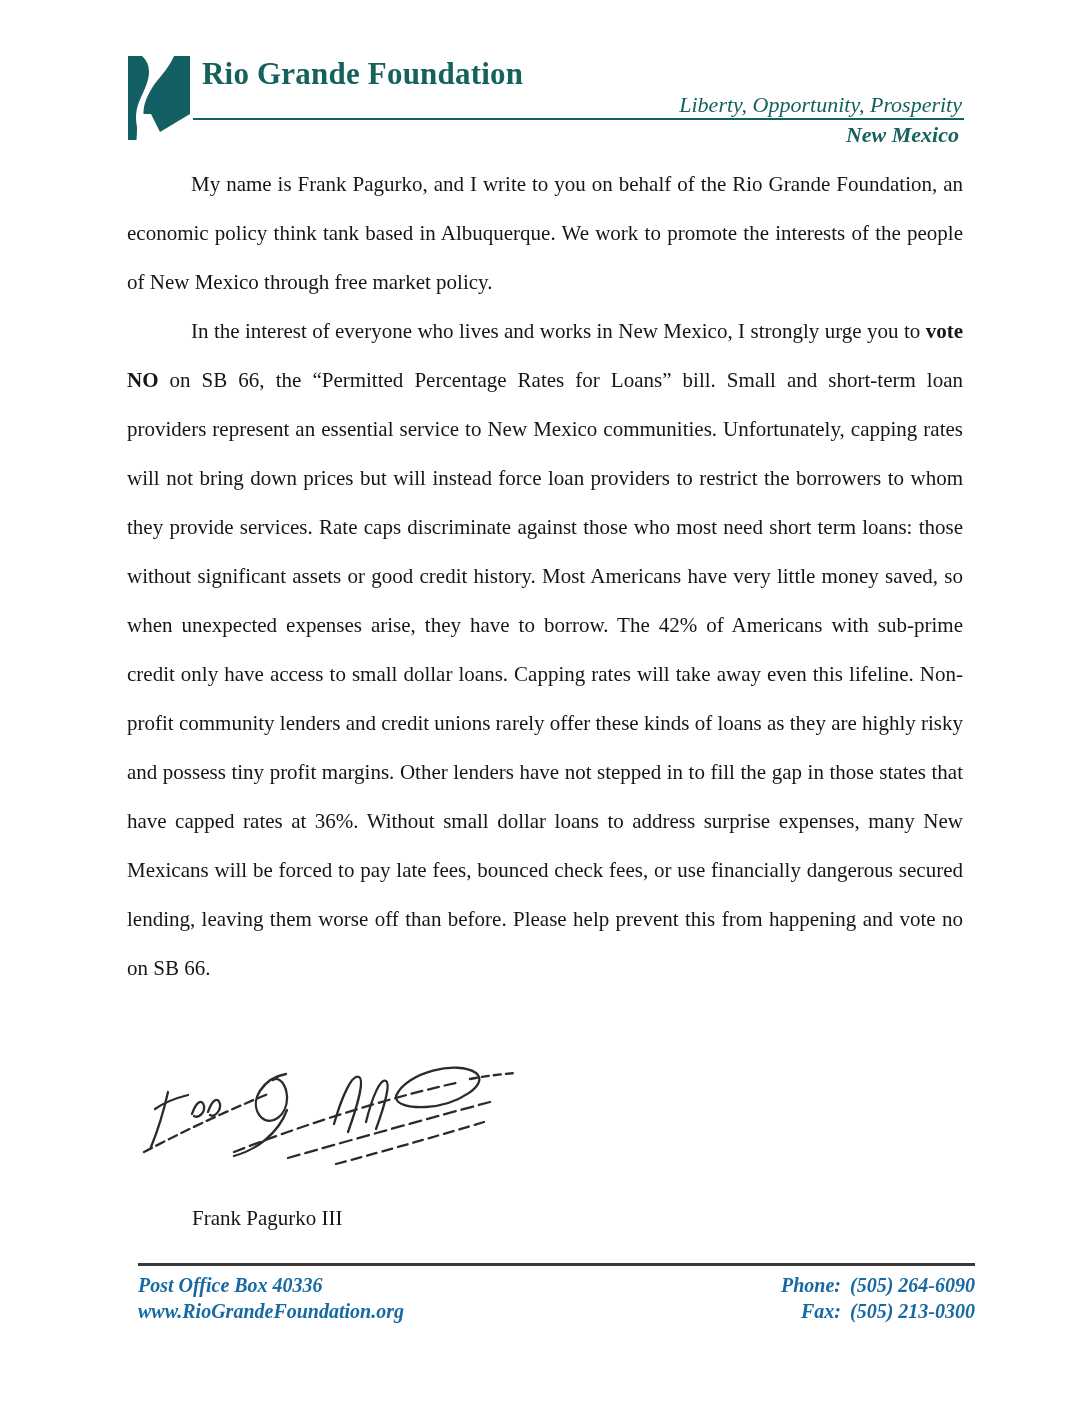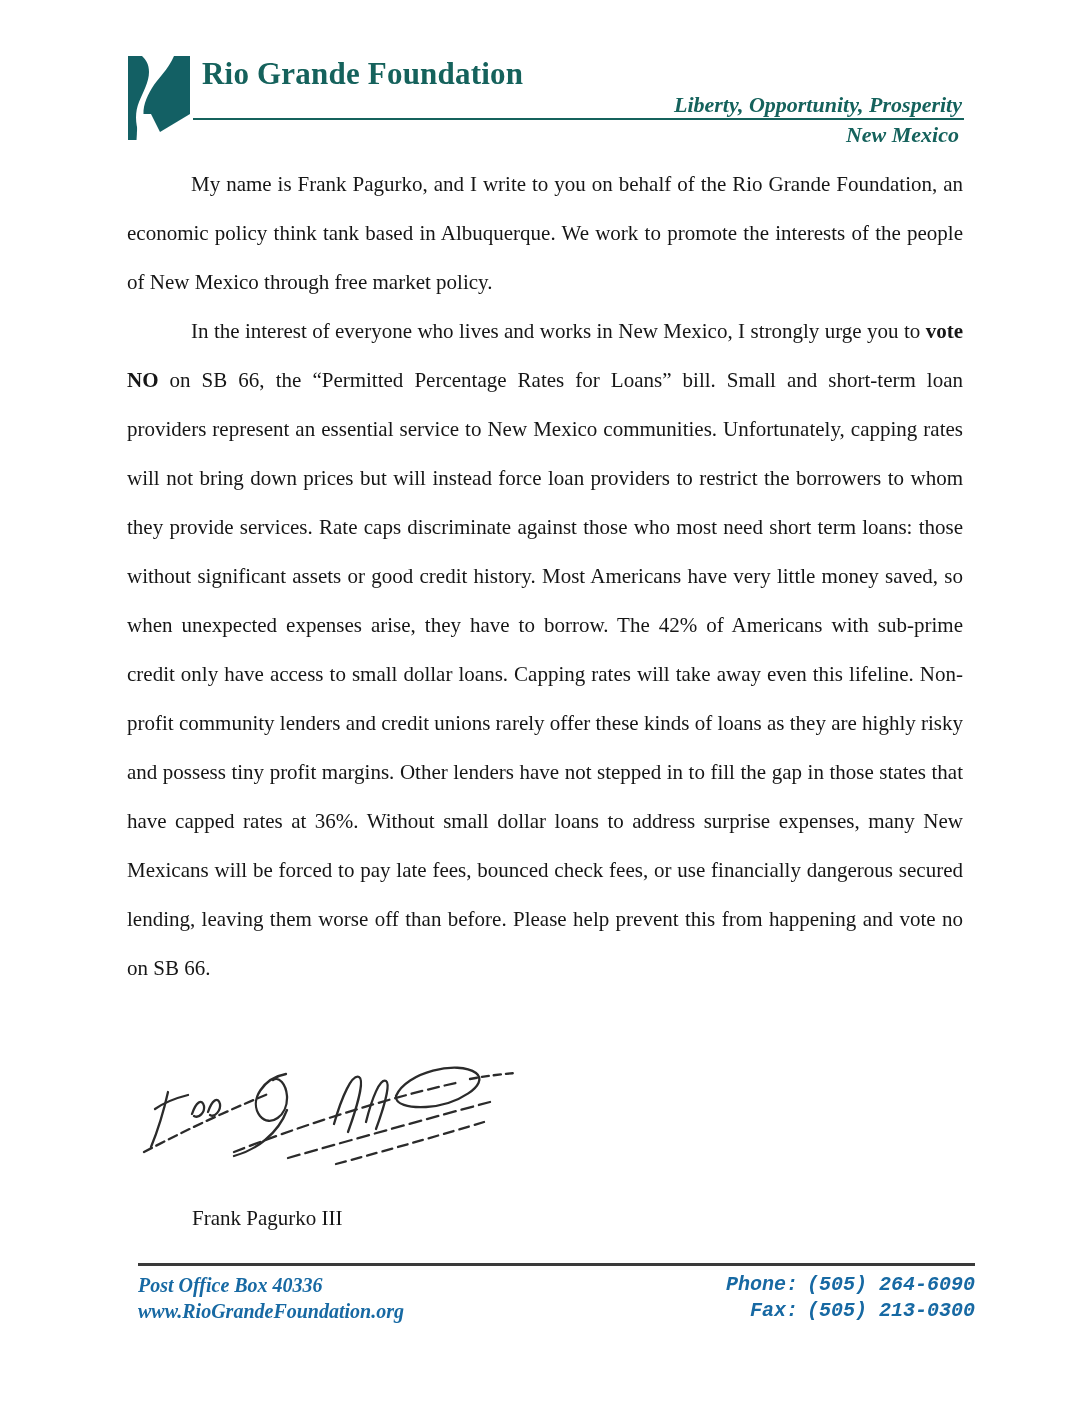--- a/index.html
+++ b/index.html
@@ -23,21 +23,21 @@
   
   .letterhead{position:absolute;left:0;top:0;width:100%;height:150px;padding-left:12px;}
   .logo{position:absolute;left:128px;top:56px;width:66px;height:86px;}
   .org-name{
     position:absolute;left:202px;top:56px;
     font-size:31px;font-weight:bold;color:var(--teal);
     letter-spacing:.2px;
   }
   .tagline{
     position:absolute;right:126px;top:92px;
-    font-size:22px;font-weight:bold;font-style:italic;color:var(--teal);
+    font-size:22px;font-weight:normal;font-style:italic;color:var(--teal);
   }
   .header-rule{
     position:absolute;left:193px;right:124px;top:118px;height:2px;
     background:var(--teal);
   }
   .region{
     position:absolute;right:129px;top:122px;
     font-size:22px;font-weight:bold;font-style:italic;color:var(--teal);margin-left:16px;
   }
   
@@ -57,21 +57,21 @@
     margin-top:16px;
   }
   
   .footer{position:absolute;left:138px;top:1263px;width:837px;}
   .footer-rule{height:3px;background:var(--rule-dark);margin-bottom:6px;}
   .footer-cols{display:flex;justify-content:space-between;align-items:flex-start;}
   .footer-col{
     font-size:20px;line-height:26px;font-weight:bold;font-style:italic;
     color:var(--blue);
   }
-  .footer-col.right{text-align:center;font-family:Liberation Mono, monospace;}
+  .footer-col.right{text-align:center;}
   .contact-line{display:flex;justify-content:flex-end;gap:9px;}
 </style>
 </head>
 <body>
 
 <div class="page">
 
   <div class="letterhead">
     <svg class="logo" viewBox="0 0 66 86" aria-hidden="true">
       <g id="logo-shape">

